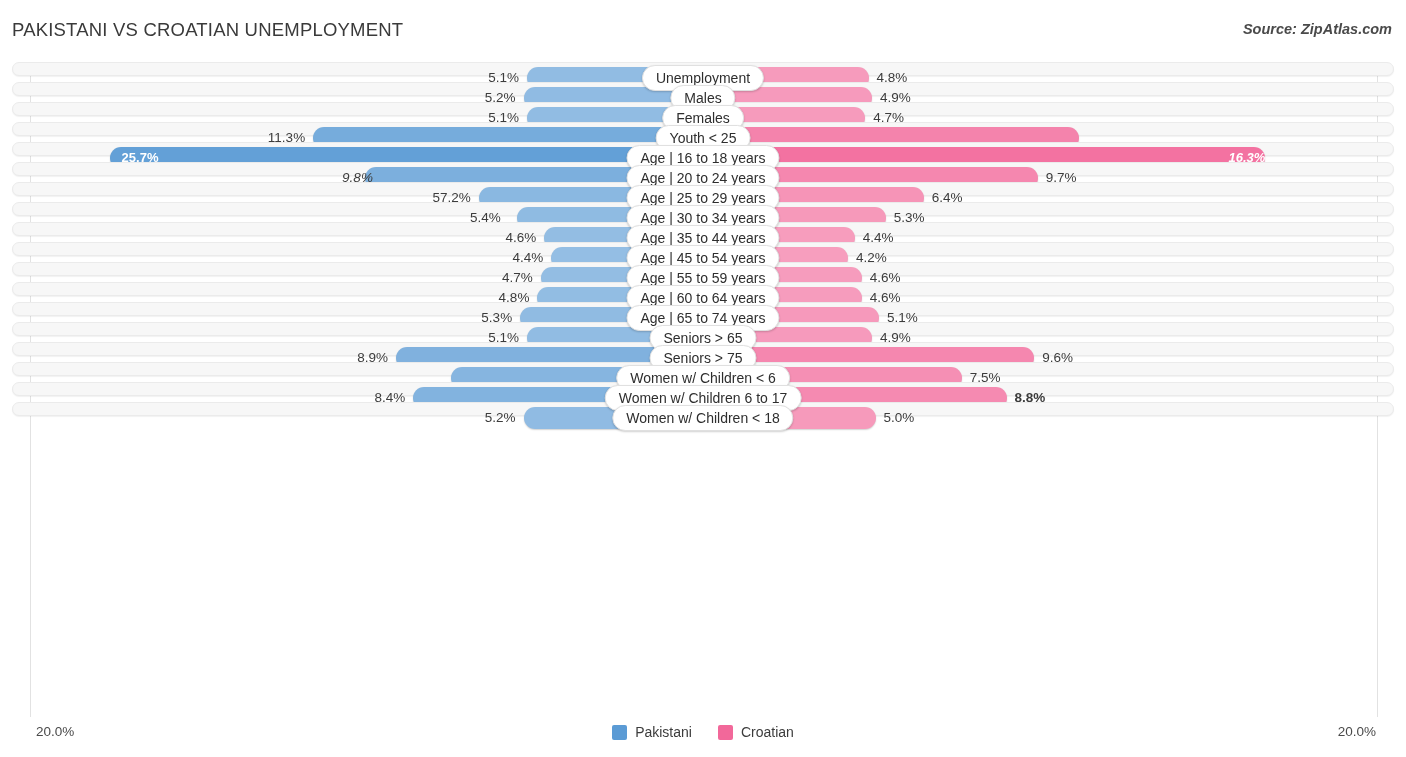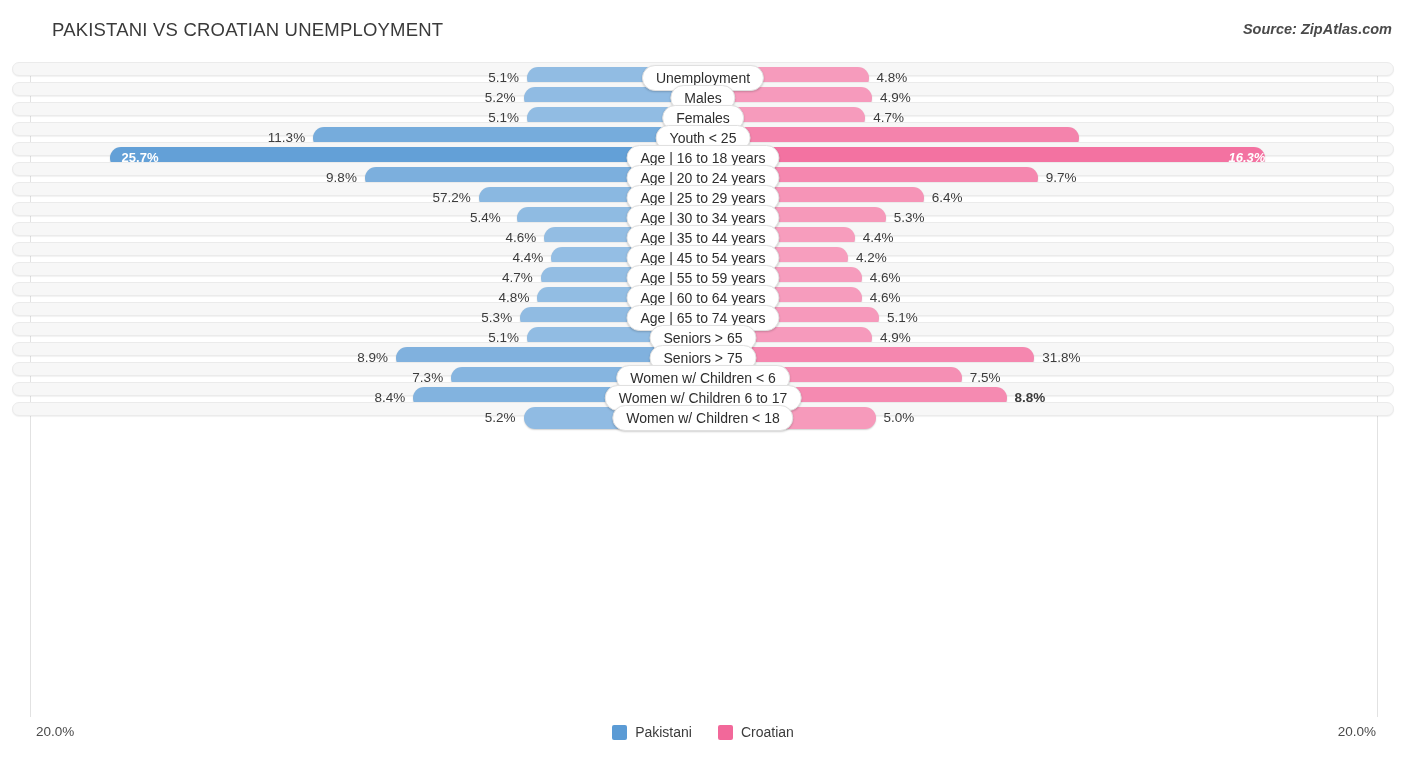--- a/index.html
+++ b/index.html
@@ -13,21 +13,20 @@
     font-family: "Liberation Sans", sans-serif;
     overflow: hidden;
     position: relative;
   }
 
   
   .header {
     position: absolute;
     top: 0; left: 0; right: 0;
     height: 62px;
-    margin-left: 40px;
   }
   .chart-title {
     position: absolute;
     left: 12px;
     top: 19px;
     font-size: 18.5px;
     letter-spacing: 0.2px;
     color: #3a3a3a;
     font-weight: 400;
     white-space: nowrap;
@@ -243,21 +242,21 @@
         </div>
         <div class="half right">
           <div class="bar right" style="width: 81.5%; background: rgb(243, 114, 161);"></div>
           <div class="val inside" style="right: 18.5%;  font-style: italic;">16.3%</div>
         </div>
         <div class="cat-pill">Age | 16 to 18 years</div>
       </div>
       <div class="row">
         <div class="half left">
           <div class="bar left" style="width: 49%; background: rgb(124, 175, 221);"></div>
-          <div class="val outside-left" style="left: 0px; width: 51%; padding-right: 8px; box-sizing: border-box;">9.8%</div>
+          <div class="val outside-left" style="left: 16px; width: 51%; padding-right: 8px; box-sizing: border-box; font-style: italic;">9.8%</div>
         </div>
         <div class="half right">
           <div class="bar right" style="width: 48.5%; background: rgb(245, 135, 175);"></div>
           <div class="val outside-right" style="left: 48.5%; padding-left: 8px; box-sizing: border-box;">9.7%</div>
         </div>
         <div class="cat-pill">Age | 20 to 24 years</div>
       </div>
       <div class="row">
         <div class="half left">
           <div class="bar left" style="width: 32.5%; background: rgb(138, 184, 225);"></div>
@@ -346,28 +345,27 @@
         </div>
         <div class="cat-pill">Seniors &gt; 65</div>
       </div>
       <div class="row">
         <div class="half left">
           <div class="bar left" style="width: 44.5%; background: rgb(128, 177, 222);"></div>
           <div class="val outside-left" style="left: 0px; width: 55.5%; padding-right: 8px; box-sizing: border-box;">8.9%</div>
         </div>
         <div class="half right">
           <div class="bar right" style="width: 48%; background: rgb(245, 135, 175);"></div>
-          <div class="val outside-right" style="left: 48%; padding-left: 8px; box-sizing: border-box;">31.8%</div>
+          <div class="val outside-right" style="left: 48%; padding-left: 8px; box-sizing: border-box;">9.6%</div>
         </div>
         <div class="cat-pill">Seniors &gt; 75</div>
       </div>
       <div class="row">
         <div class="half left">
           <div class="bar left" style="width: 36.5%; background: rgb(134, 181, 224);"></div>
-          <div class="val outside-left" style="left: 0px; width: 63.5%; padding-right: 8px; box-sizing: border-box;">7.3%</div>
         </div>
         <div class="half right">
           <div class="bar right" style="width: 37.5%; background: rgb(245, 143, 180);"></div>
           <div class="val outside-right" style="left: 37.5%; padding-left: 8px; box-sizing: border-box;">7.5%</div>
         </div>
         <div class="cat-pill">Women w/ Children &lt; 6</div>
       </div>
       <div class="row">
         <div class="half left">
           <div class="bar left" style="width: 42%; background: rgb(130, 179, 223);"></div>

